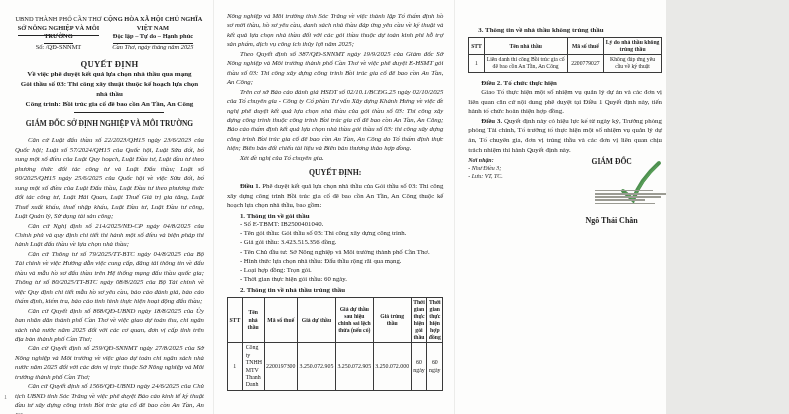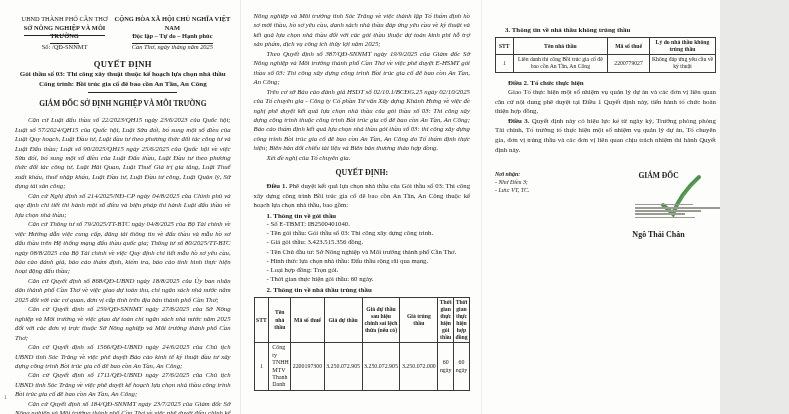--- a/index.html
+++ b/index.html
@@ -1,17 +1,17 @@
 <!DOCTYPE html>
 <html><head>
 <meta charset="utf-8">
 <style>
   html,body{margin:0;padding:0;background:#e9e9e7;}
   .stage{
-    width:720px;height:414px;background:#fbfbfa;position:relative;
+    width:666px;height:414px;background:#fbfbfa;position:relative;
     display:flex;overflow:hidden;
     font-family:"Liberation Serif","DejaVu Serif",serif;color:#232323;
   }
   .page{width:263px;height:414px;box-sizing:border-box;position:relative;background:#fdfdfc;}
   .page + .page{border-left:1px solid #ececea;}
   .p1{padding:15px 9px 0 15px;}
   .p2{padding:11px 11px 0 13px;font-family:Liberation Serif, serif;}
   .p3{padding:24px 4px 0 13px;}
 
   
@@ -42,21 +42,21 @@
 
   table{border-collapse:collapse;margin-top:4px;width:100%;}
   th,td{border:0.8px solid #3a3a3a;padding:1px 1.5px;font-size:5.7px;line-height:1.25;text-align:center;vertical-align:middle;}
   th{font-weight:bold;}
   .tb2 td{font-size:5.9px;}
   .tname{text-align:left;padding-left:3px;}
 
   
   .art{font-size:6.9px;line-height:9.6px;text-align:justify;font-style:normal;text-indent:13px;margin:0;}
   .art .lbl{font-weight:bold;}
-  .footer-row{display:flex;margin-top:17px;}
+  .footer-row{display:flex;margin-top:3px;}
   .recip{width:48%;font-size:5.9px;line-height:1.35;}
   .recip .lbl{font-weight:bold;font-style:italic;}
   .recip .line{font-style:italic;}
   .signer{width:52%;text-align:center;}
   .signer-title{font-weight:bold;font-size:7.6px;}
   .sig-zone{position:relative;height:52px;}
   .stamp-lines{position:absolute;left:34px;top:22px;}
   .stamp-lines i{display:block;height:1.6px;background:#9b9b93;margin:1.6px 0;}
   .check-svg{position:absolute;left:52px;top:-6px;}
   .signer-name{font-weight:bold;font-size:8px;margin-top:-2px;}
@@ -75,20 +75,21 @@
       </div>
       <div class="hdr-right">
         <div class="b">CỘNG HÒA XÃ HỘI CHỦ NGHĨA VIỆT NAM</div>
         <div class="b"><span class="u">Độc lập – Tự do – Hạnh phúc</span></div>
         <div class="it docnum">Cần Thơ, ngày      tháng      năm 2025</div>
       </div>
     </div>
 
     <div class="title-block">
       <div class="doc-title">QUYẾT ĐỊNH</div>
+      <div class="doc-sub">Về việc phê duyệt kết quả lựa chọn nhà thầu qua mạng</div>
       <div class="doc-sub">Gói thầu số 03: Thi công xây thuật thuộc kế hoạch lựa chọn nhà thầu</div>
       <div class="doc-sub"><span>Công trình: Bồi </span><span class="u">trúc gia cố đê bao cồn An Tần</span><span>, An Công</span></div>
     </div>
 
     <div class="authority">
       <div>GIÁM ĐỐC SỞ ĐỊNH NGHIỆP VÀ MÔI TRƯỜNG</div>
     </div>
 
     <div class="body-text">
       <p class="para">Căn cứ Luật đấu thầu số 22/2023/QH15 ngày 23/6/2023 của Quốc hội; Luật số 57/2024/QH15 của Quốc hội, Luật Sửa đổi, bổ sung một số điều của Luật Quy hoạch, Luật Đầu tư, Luật đầu tư theo phương thức đối tác công tư và Luật Đấu thầu; Luật số 90/2025/QH15 ngày 25/6/2025 của Quốc hội về việc Sửa đổi, bổ sung một số điều của Luật Đấu thầu, Luật Đầu tư theo phương thức đối tác công tư, Luật Hải Quan, Luật Thuế Giá trị gia tăng, Luật Thuế xuất khẩu, thuế nhập khẩu, Luật Đầu tư, Luật Đầu tư công, Luật Quản lý, Sử dụng tài sản công;</p>

